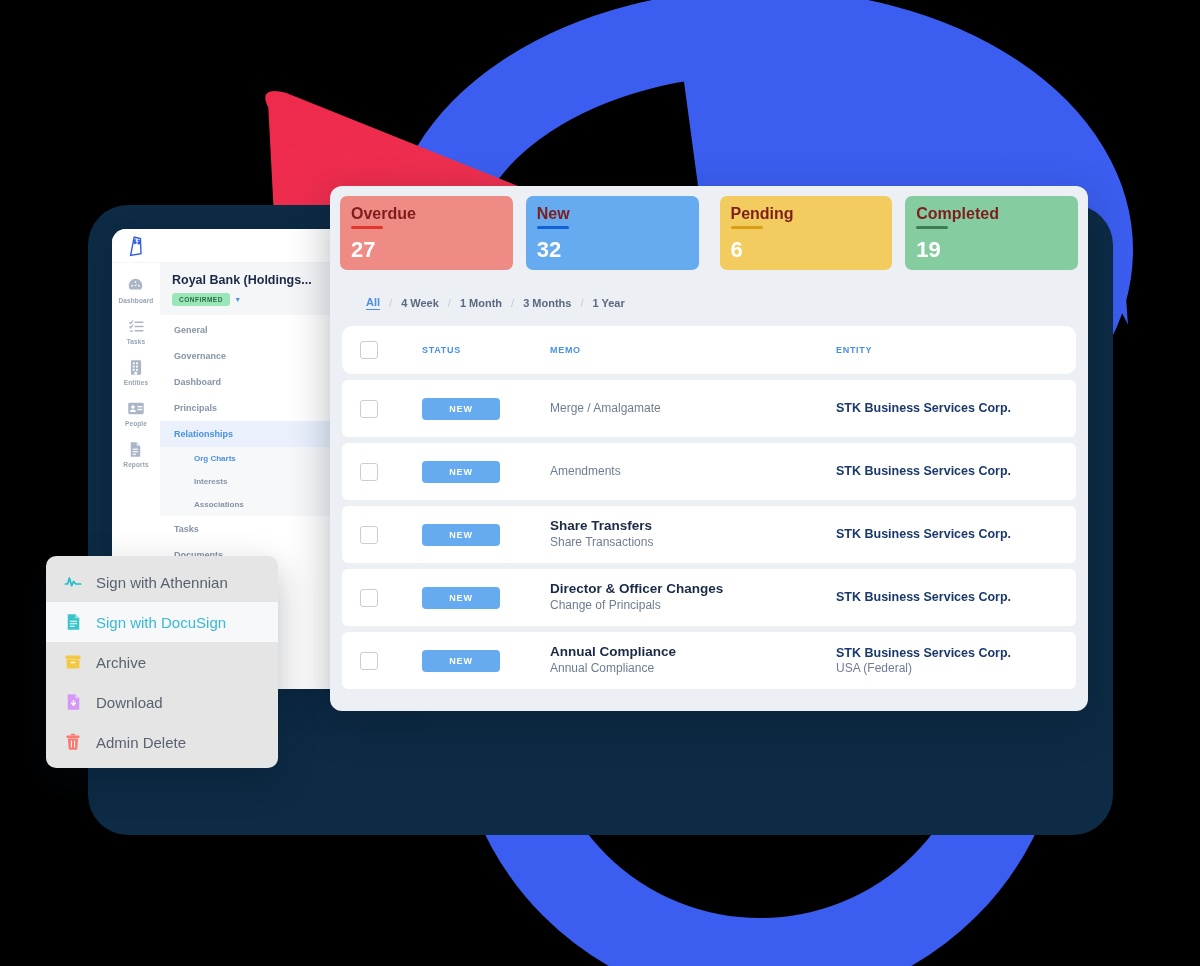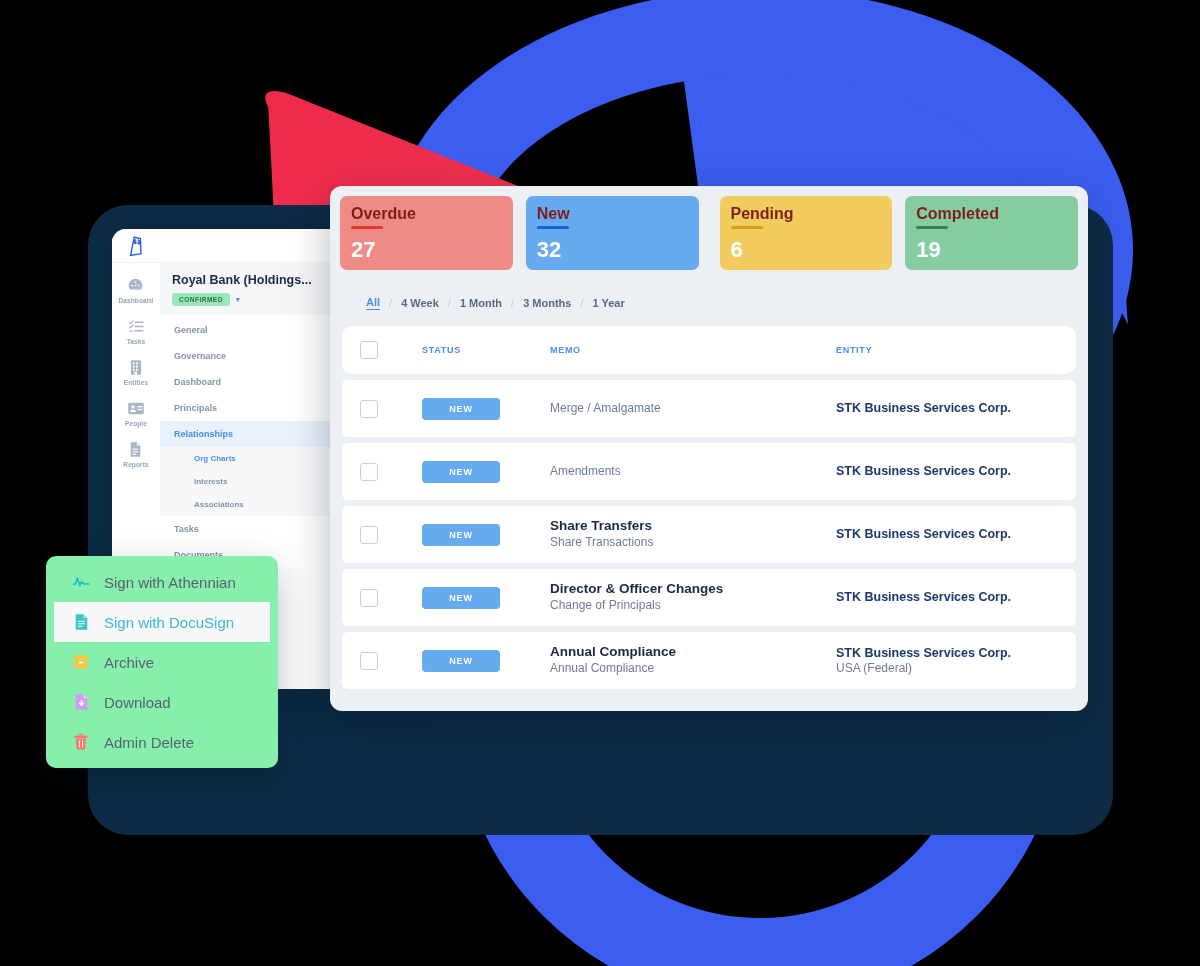--- a/index.html
+++ b/index.html
@@ -75,23 +75,23 @@
   .nav-sub-wrap { background: #f7f8fa; }
   .nav-sub {
     padding: 7px 14px 7px 34px; font-size: 8px; font-weight: 700; color: #8693a8; cursor: pointer;
   }
   .nav-sub.active { color: #4a90e2; }
   .nav-accent { position: absolute; right: 0; width: 3px; background: #4a90e2; }
 
   
   .ctx-menu {
     position: absolute; left: 46px; top: 556px;
-    width: 232px; background: #86efac; border-radius: 10px;
+    width: 232px; background: #e5e5e5; border-radius: 10px;
     box-shadow: 0 14px 36px rgba(5,20,40,.28);
-    overflow: hidden; padding: 6px 8px;
+    overflow: hidden; padding: 6px 0;
   }
   .ctx-item {
     display: flex; align-items: center; gap: 14px;
     padding: 11px 18px; font-size: 15px; color: #5a6270; cursor: pointer;
   }
   .ctx-item.hl { background: #f6f8f9; color: #3bb8d4; }
   .ctx-ic { width: 18px; height: 18px; flex: 0 0 18px; display: flex; align-items: center; justify-content: center; }
 
   
   .dash {

